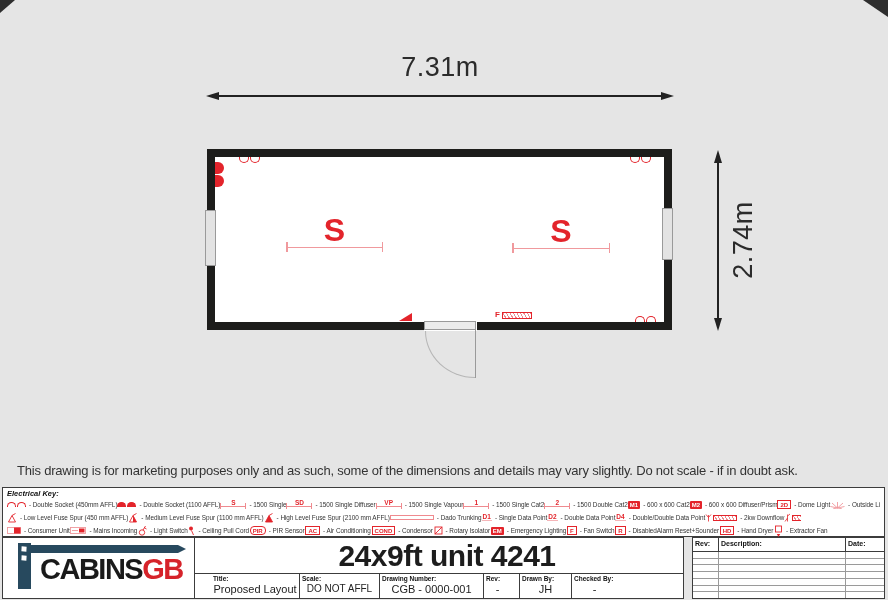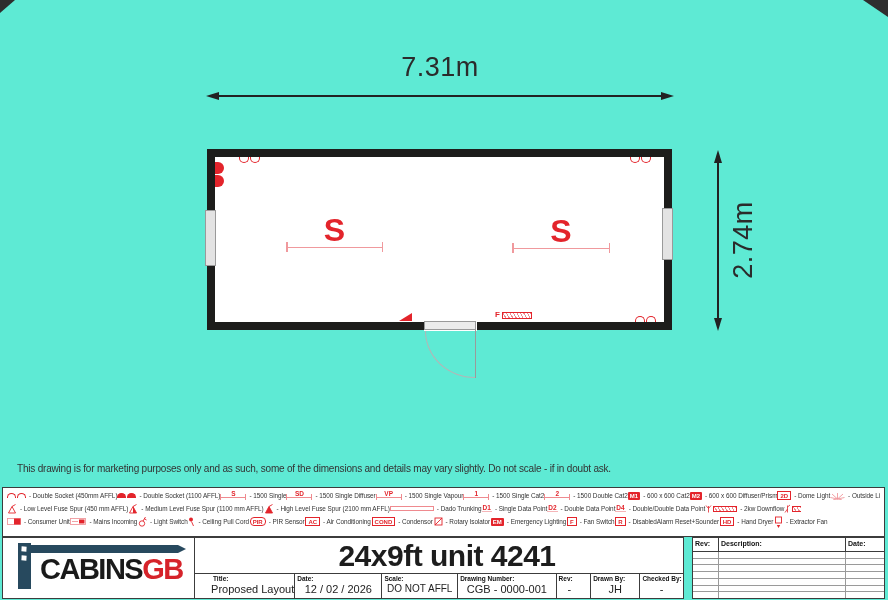--- a/index.html
+++ b/index.html
@@ -1,16 +1,16 @@
 <!DOCTYPE html>
 <html><head>
 <meta charset="utf-8">
 <style>
   html,body{margin:0;padding:0;background:#fff;}
-  .sheet{position:relative;width:888px;height:600px;background:#5eead4;overflow:hidden;
+  .sheet{position:relative;width:888px;height:600px;background:#e5e5e5;overflow:hidden;
          font-family:"Liberation Sans",sans-serif;color:#2d2d2d;}
   
   .corner-tl{position:absolute;left:0;top:0;width:0;height:0;border-top:13px solid #2e2e2e;border-right:15px solid transparent;}
   .corner-tr{position:absolute;right:0;top:0;width:0;height:0;border-top:17px solid #2e2e2e;border-left:25px solid transparent;}
 
   
   .dim-top-label{position:absolute;left:206px;top:52px;width:468px;text-align:center;
                  font-size:27px;color:#2b2b2b;letter-spacing:.5px;}
   .dim-top{position:absolute;left:206px;top:92px;width:468px;height:8px;}
   .dim-top .line{position:absolute;left:8px;right:8px;top:3px;height:2px;background:#222;}
@@ -45,21 +45,21 @@
   .psock.up i{border-bottom:none;border-radius:8px 8px 0 0;}
   .pmains{position:absolute;left:215px;top:162px;}
   .pmains i{display:block;width:9px;height:12px;background:#e3242b;border-radius:0 9px 9px 0;margin-bottom:1px;}
   .pswitch{position:absolute;left:399px;top:313px;width:0;height:0;border-bottom:8px solid #e3242b;border-left:13px solid transparent;}
   .pfanconv{position:absolute;left:495px;top:311px;display:flex;align-items:flex-end;gap:2px;}
   .pfanconv .fglyph{font-size:8px;font-weight:bold;color:#e3242b;line-height:1;}
   .hatchrect{width:30px;height:7px;border:1px solid #e3242b;box-sizing:border-box;
              background:repeating-linear-gradient(60deg,transparent 0 2px,#ef8a8f 2px 3px);}
 
   
-  .disclaimer{position:absolute;left:17px;top:463px;font-size:10px;letter-spacing:-0.2px;color:#333;white-space:nowrap;}
+  .disclaimer{position:absolute;left:17px;top:463px;font-size:13px;letter-spacing:-0.2px;color:#333;white-space:nowrap;}
 
   
   .key{position:absolute;left:2px;top:487px;width:883px;height:50px;border:1px solid #3c3c3c;box-sizing:border-box;padding:1px 4px;background:#fff;}
   .key-title{font-size:7.5px;font-weight:bold;font-style:italic;color:#111;line-height:9px;}
   .krow{display:flex;align-items:center;height:13px;white-space:nowrap;overflow:hidden;}
   .krow.r1{width:100%;justify-content:space-between;}
   .krow.r2{width:91%;justify-content:space-between;}
   .krow.r3{width:94%;justify-content:space-between;}
   .ki{display:inline-flex;align-items:center;gap:3px;flex:0 0 auto;}
   .klabel{font-size:6.4px;letter-spacing:-0.05px;color:#333;}
@@ -162,20 +162,21 @@
     </div>
   <div class="pswitch"></div>
   <div class="pfanconv">
     <span class="fglyph">F</span>
     <span class="hatchrect"></span>
   </div>
 
   <div class="disclaimer">This drawing is for marketing purposes only and as such, some of the dimensions and details may vary slightly. Do not scale - if in doubt ask.</div>
 
   <div class="key">
+    <div class="key-title">Electrical Key:</div>
     <div class="krow r1">
         <span class="ki">
           <span class="ic sockic">
             <i></i>
             <i></i>
           </span>
           <span class="klabel">- Double Socket (450mm AFFL)</span>
         </span>
         <span class="ki">
           <span class="ic sockic fill">
@@ -407,24 +408,20 @@
     <div class="logo-text"><span>CABINS</span><span class="gb">GB</span></div>
   </div>
 
   <div class="main-box">
     <div class="big-title">24x9ft unit 4241</div>
     <div class="fields">
       <div class="fcell" style="width:88px;">
         <span class="flabel">Title:</span>
         <span class="fvalue">Proposed Layout</span>
       </div>
-      <div class="fcell" style="width:92px;">
-        <span class="flabel">Date:</span>
-        <span class="fvalue">12 / 02 / 2026</span>
-      </div>
       <div class="fcell" style="width:80px;">
         <span class="flabel">Scale:</span>
         <span class="fvalue" style="font-size:10px;">DO NOT AFFL</span>
       </div>
       <div class="fcell" style="width:104px;">
         <span class="flabel">Drawing Number:</span>
         <span class="fvalue">CGB - 0000-001</span>
       </div>
       <div class="fcell" style="width:28px;">
         <span class="flabel">Rev:</span>

